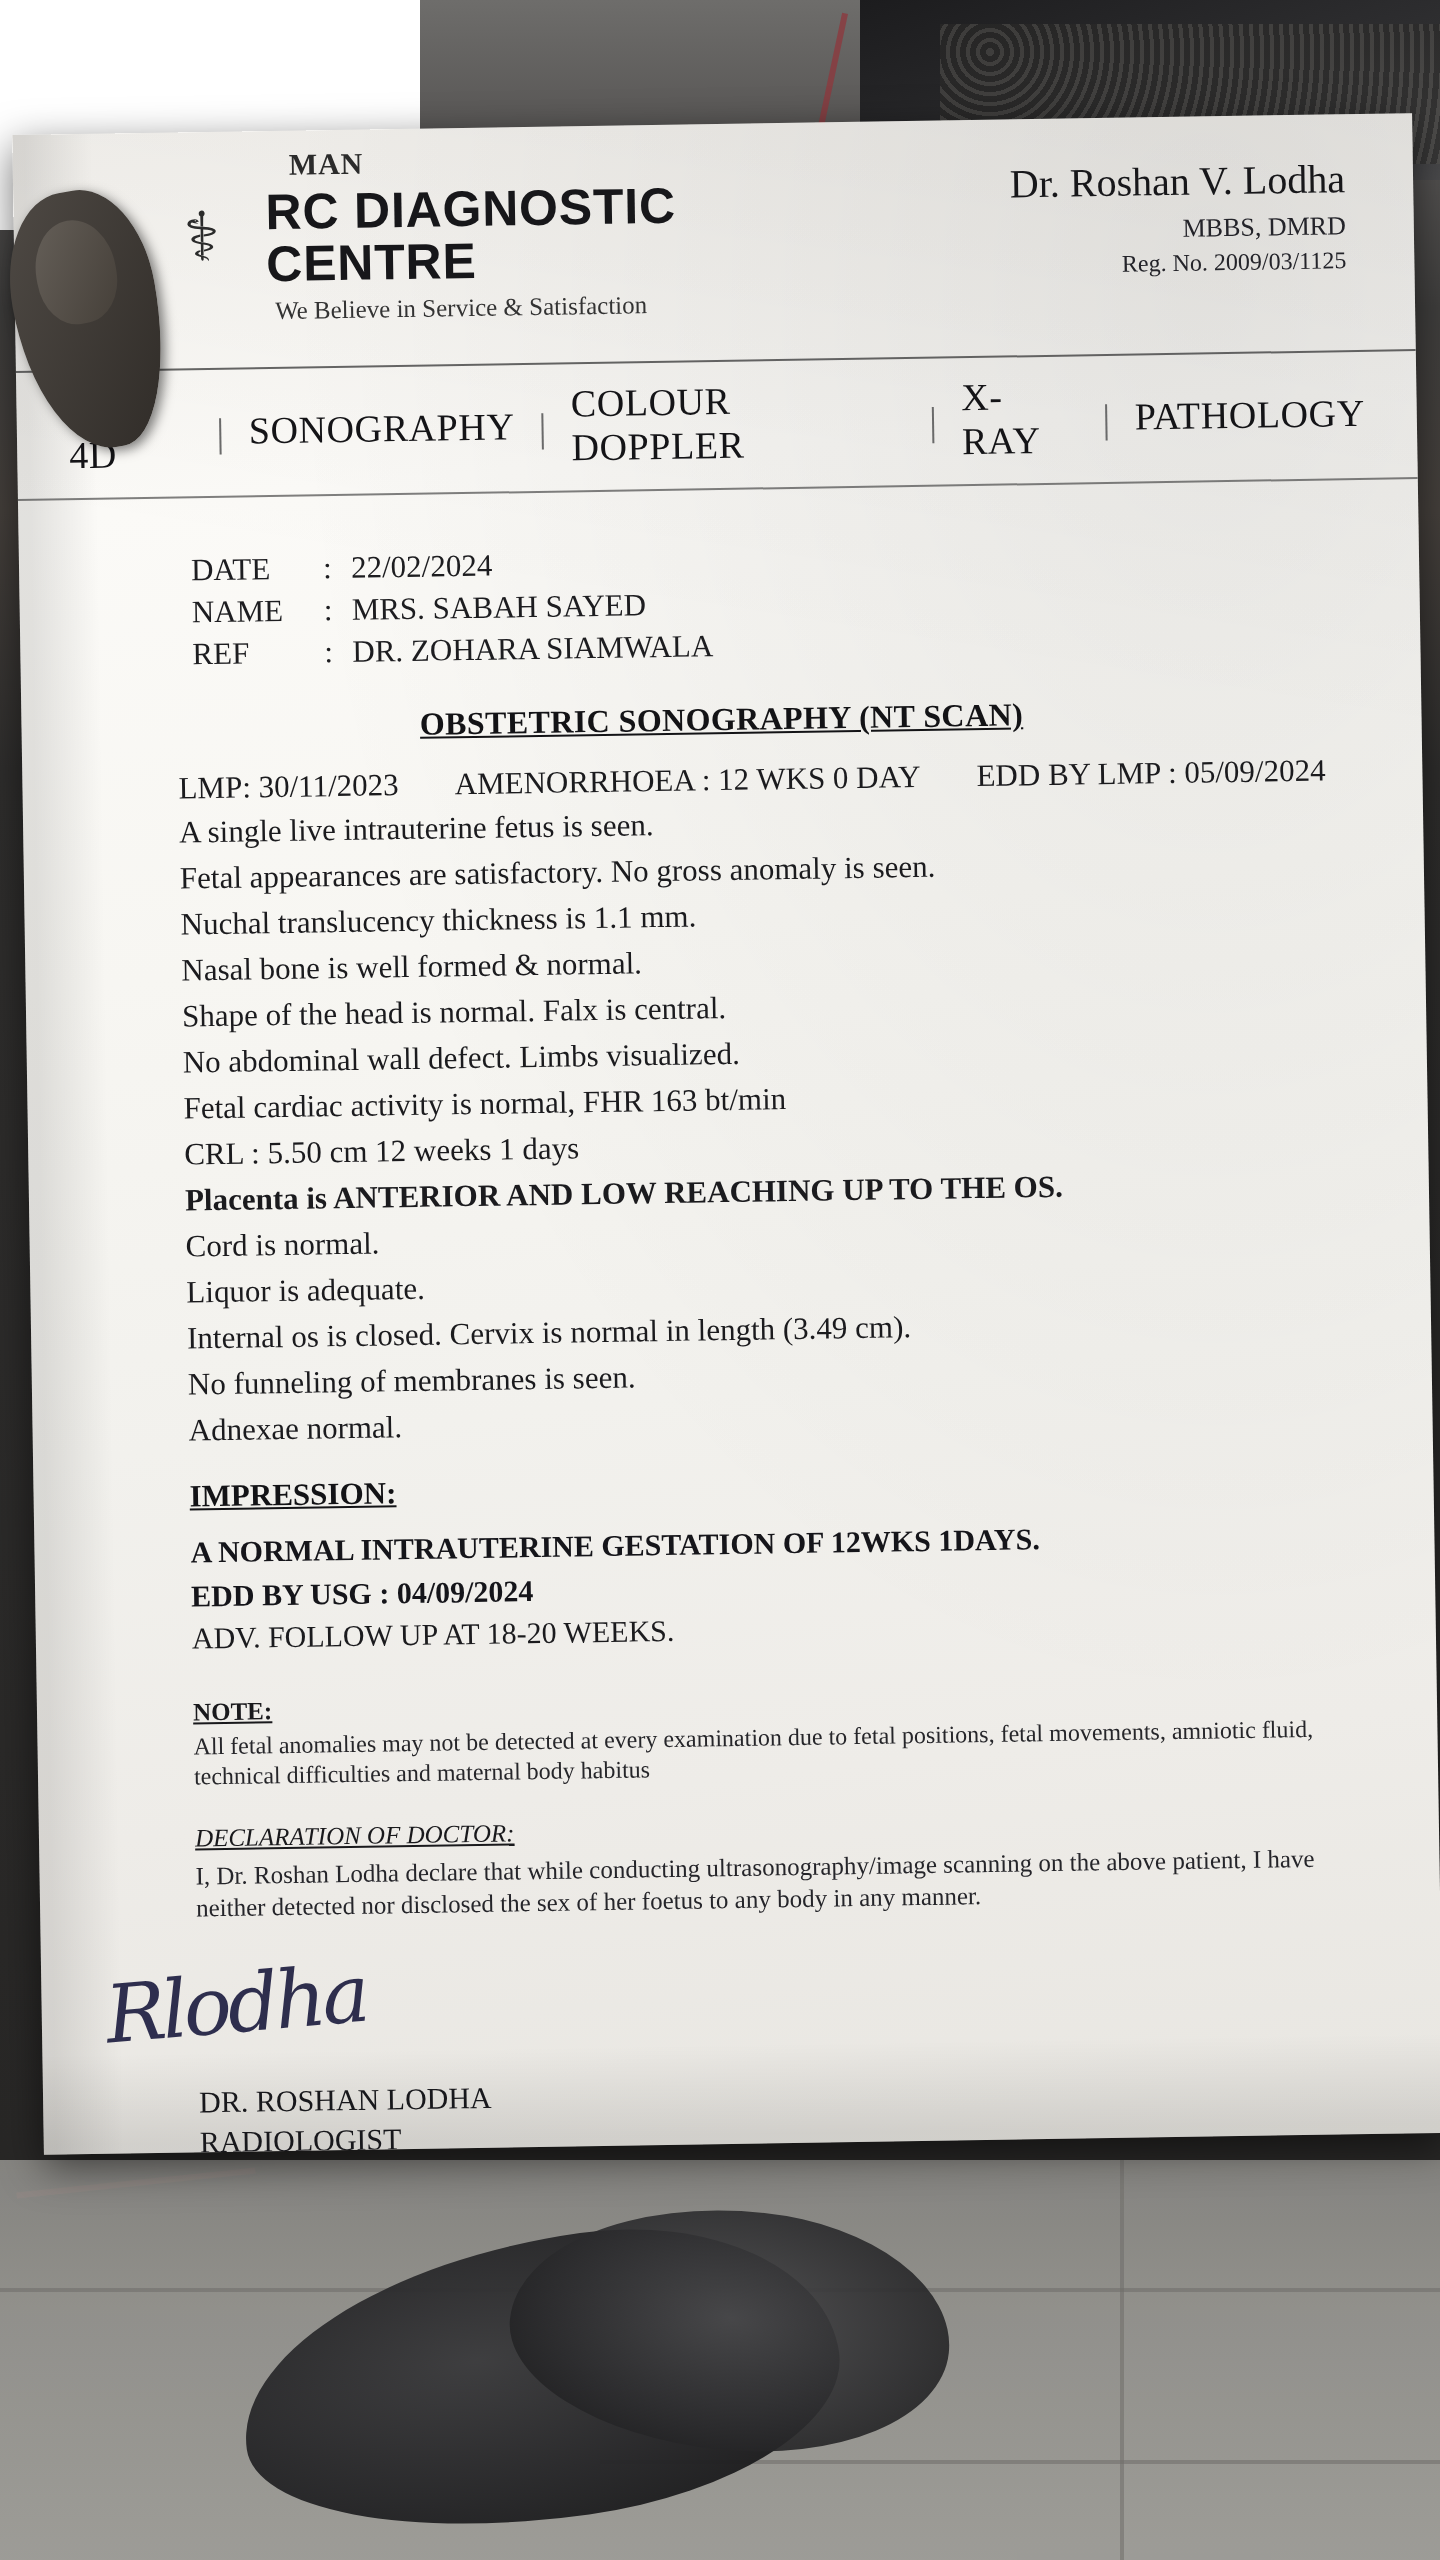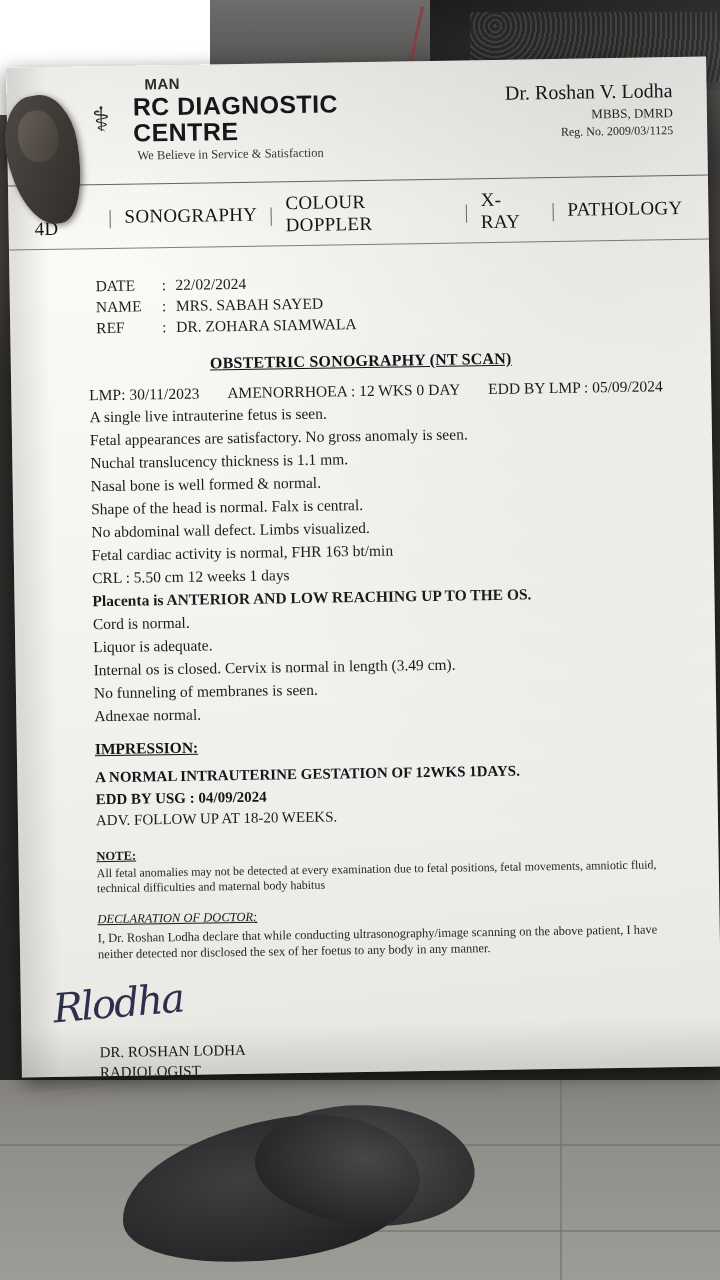--- a/index.html
+++ b/index.html
@@ -88,21 +88,21 @@
   .inner{position:relative;z-index:3;padding:0 26px;}
 
   
   .hdr{position:relative;height:118px;}
   .logo-mark{
     position:absolute;left:48px;top:34px;width:40px;height:46px;
     color:#2b2b2b;font-size:34px;line-height:40px;text-align:center;
   }
   .clinic-top{
     position:absolute;left:112px;top:10px;font-size:15px;letter-spacing:.5px;
-    color:#2b2b2b;font-family:Liberation Sans, sans-serif;font-weight:bold;
+    color:#2b2b2b;font-family:Liberation Serif, serif;font-weight:bold;
   }
   .clinic-name{
     position:absolute;left:100px;top:28px;
     font-family:"Liberation Sans",sans-serif;font-weight:bold;font-size:25px;
     letter-spacing:.4px;color:#17171a;line-height:26px;
   }
   .clinic-name span{display:block;}
   .tagline{
     position:absolute;left:104px;top:83px;font-size:12.5px;color:#333;
     font-family:"Liberation Serif",serif;

